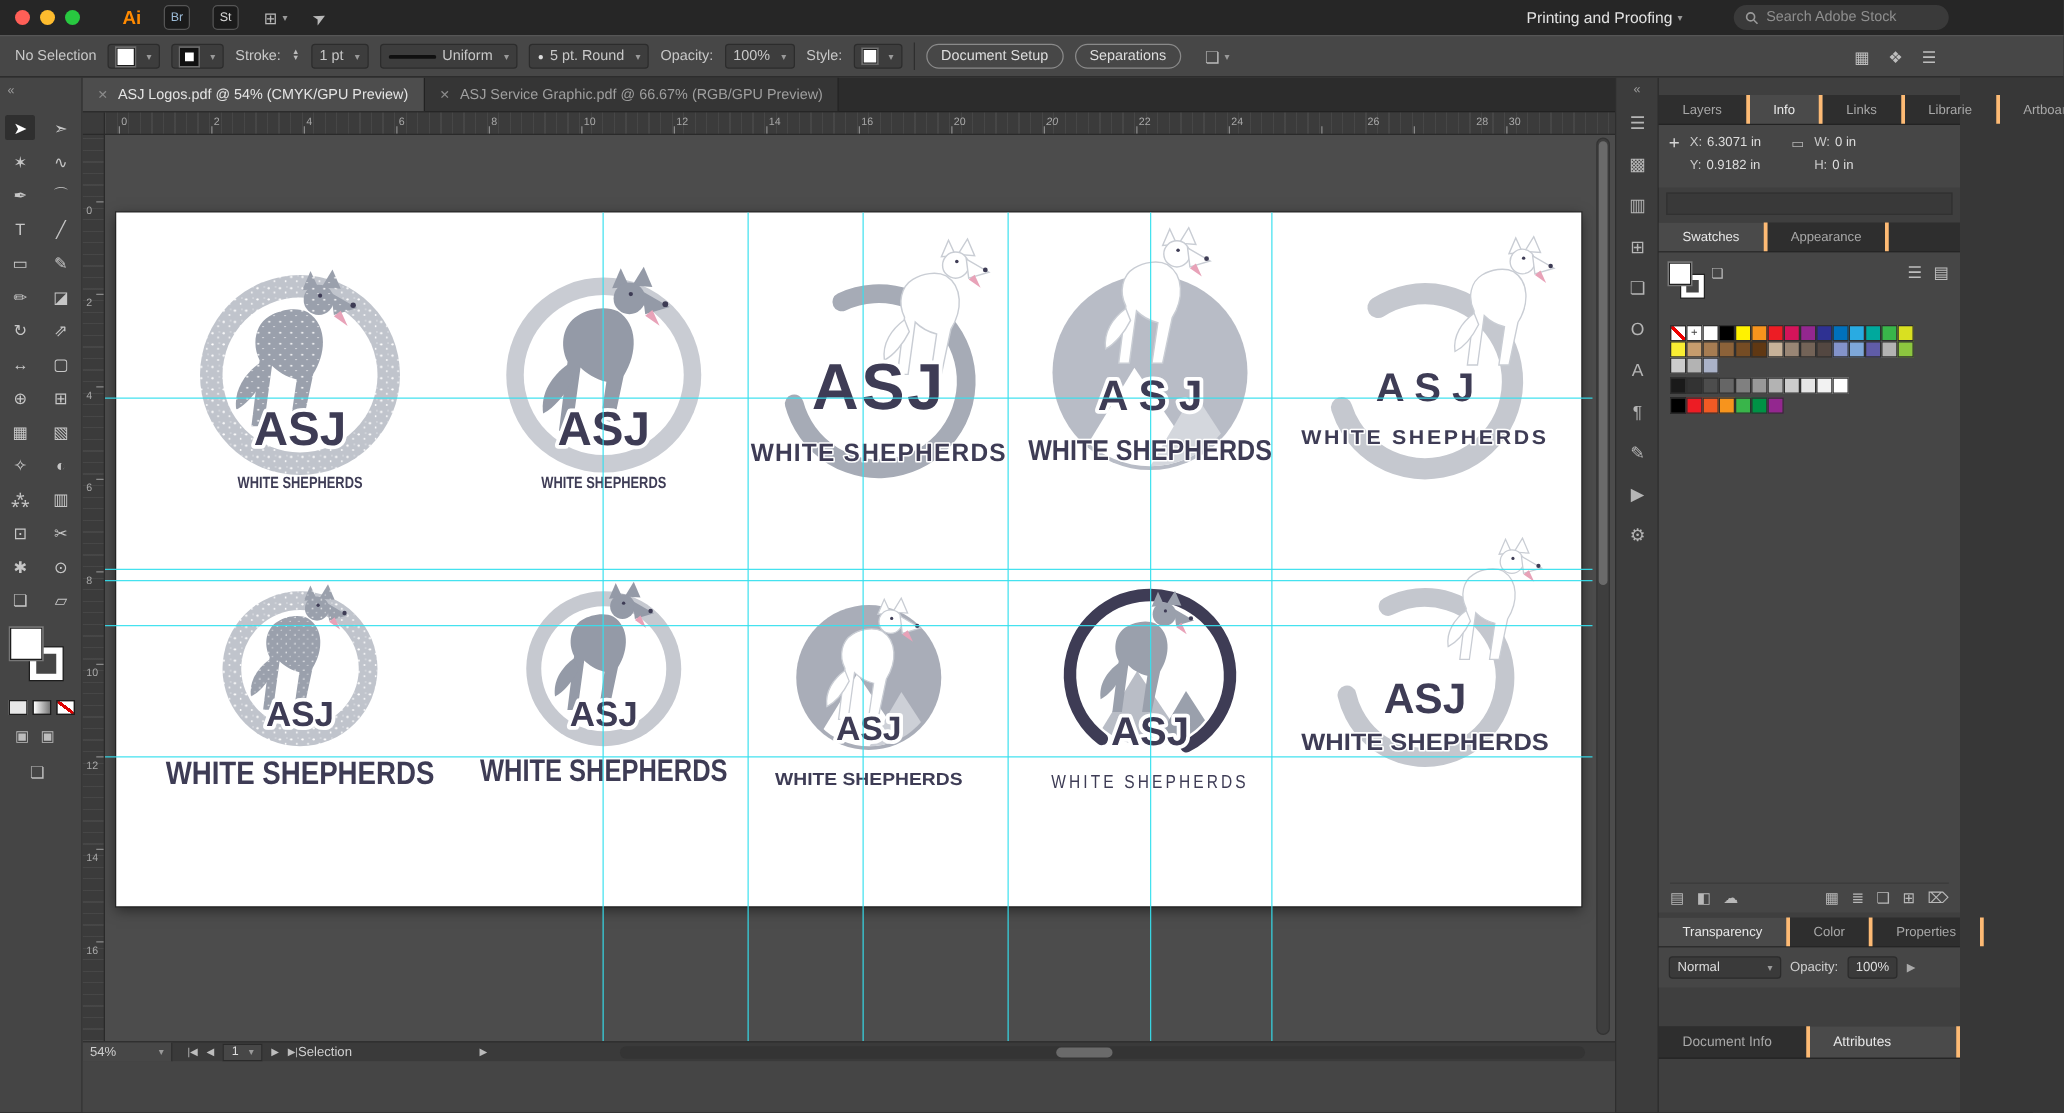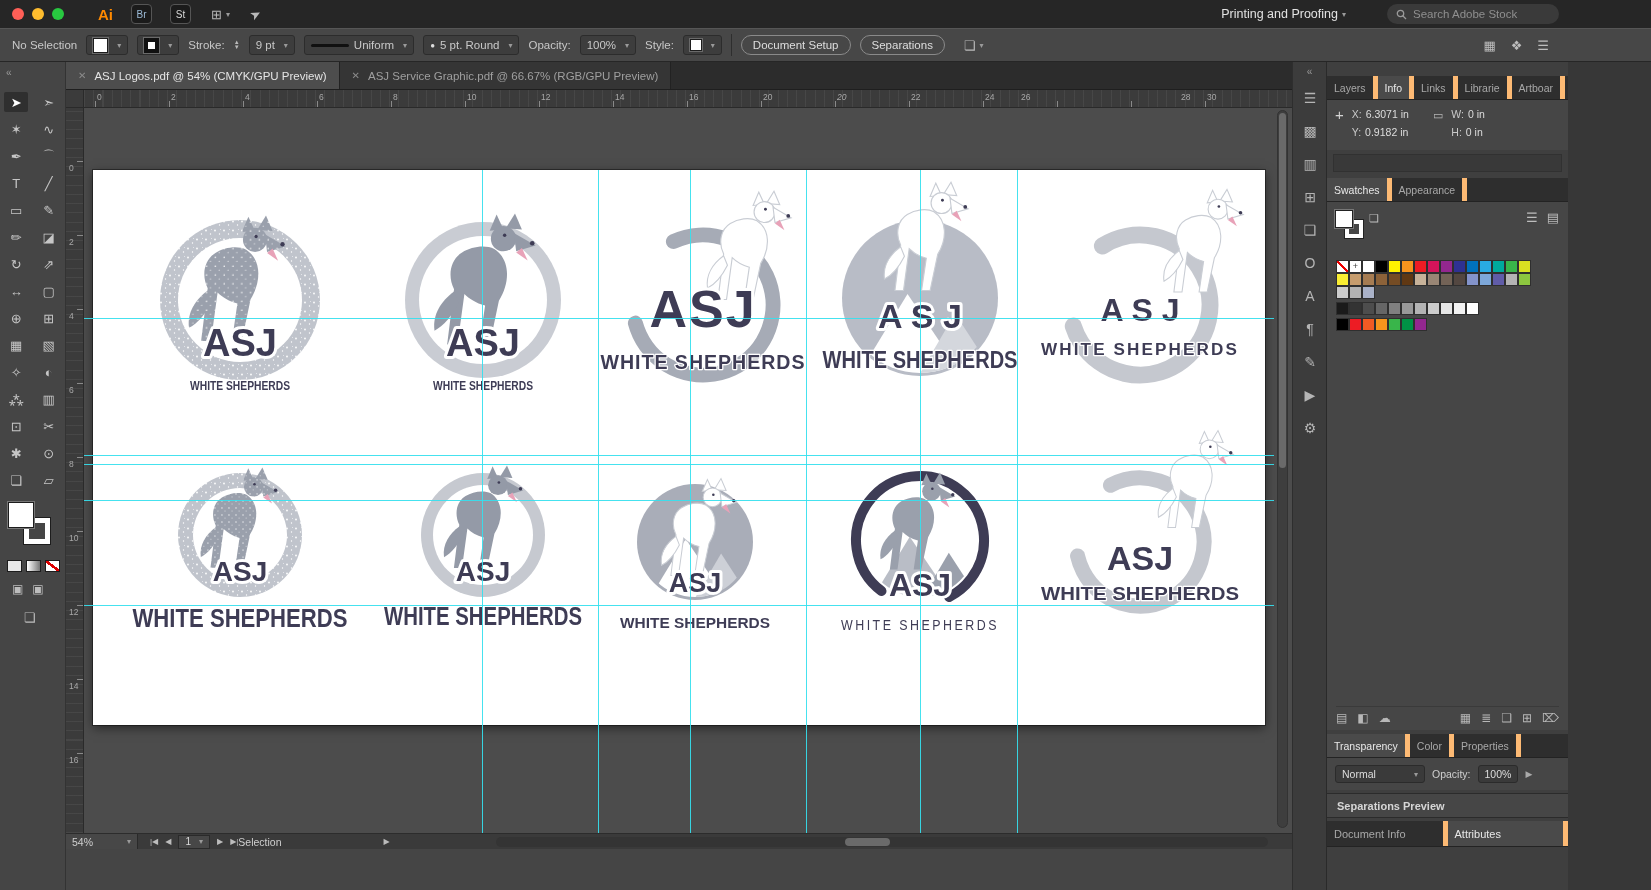--- a/index.html
+++ b/index.html
@@ -72,21 +72,21 @@
 .hscroll{position:absolute;left:430px;right:24px;top:3px;height:10px;background:#343434;border-radius:5px}
 .hthumb{position:absolute;left:349px;width:45px;top:1px;height:8px;background:#6a6a6a;border-radius:4px}
 #docfiller{position:absolute;top:787px;bottom:0;left:0;right:0;background:#454545}
 
 #panel-strip{position:absolute;left:1292px;top:62px;bottom:0;width:34px;background:#3c3c3c;border-left:1px solid #2e2e2e;z-index:10}
 .collapse-r{width:100%;text-align:center;color:#9a9a9a;font-size:10px;padding:4px 0}
 .strip-icon{width:34px;height:33px;display:flex;align-items:center;justify-content:center;color:#b5b5b5;font-size:14px}
 #rightpanel{position:absolute;left:1326px;top:62px;width:242px;bottom:0;background:#3f3f3f;border-left:1px solid #2a2a2a;z-index:10}
 #farfiller{position:absolute;left:1568px;top:62px;right:0;bottom:0;background:#373737;z-index:9}
 .ptabs{position:absolute;left:0;right:0;display:flex;background:#2e2e2e;height:24px;border-bottom:1px solid #232323}
-.ptab{padding:0 7px;font-size:10.5px;color:#a8a8a8;display:flex;align-items:center;border-right:5px solid #fdba74;white-space:nowrap}
+.ptab{padding:0 19px;font-size:10.5px;color:#a8a8a8;display:flex;align-items:center;border-right:3px solid #fdba74;white-space:nowrap}
 .ptab.active{background:#4a4a4a;color:#e8e8e8}
 #panel-tabs{top:14px}
 #info-body{position:absolute;top:38px;left:0;right:0;height:50px;background:#464646;display:flex;padding:8px 8px 0 8px;gap:8px;font-size:10.5px;color:#c9c9c9}
 .crosshair{font-size:15px;color:#d5d5d5;line-height:14px}
 .info-col{display:flex;flex-direction:column;gap:6px}
 .info-col b{font-weight:400;color:#ddd;margin-left:4px}
 .wh-icon{font-size:11px;color:#b5b5b5;line-height:14px;margin-left:16px}
 #info-extra{position:absolute;top:92px;height:18px;left:6px;right:6px;background:#393939;border:1px solid #313131}
 #swatch-tabs{top:116px}
 #swatch-body{position:absolute;top:140px;left:0;right:0;height:528px;background:#464646}
@@ -176,21 +176,21 @@
     <span class="combo">
         <span class="stroke-box"></span>
         <span class="chev">▾</span>
       </span>
     <span>Stroke:</span>
     <span class="stepper">
         <span>▲</span>
         <span>▼</span>
       </span>
     <span class="combo">
-        <span>9 pt</span>
+        <span>1 pt</span>
         <span class="chev">▾</span>
       </span>
     <span class="combo">
         <span class="brushline"></span>
         <span>Uniform</span>
         <span class="chev">▾</span>
       </span>
     <span class="combo">
         <span class="dot">●</span>
         <span>5 pt. Round</span>
@@ -297,21 +297,21 @@
         <span class="rl" style="left: 605px; top: 2px;">16</span>
         <span class="tick-h" style="left: 603px;"></span>
         <span class="rl" style="left: 679px; top: 2px;">20</span>
         <span class="tick-h" style="left: 677px;"></span>
         <span class="rl" style="left: 753px; top: 2px; font-style: italic;">20</span>
         <span class="tick-h" style="left: 751px;"></span>
         <span class="rl" style="left: 827px; top: 2px;">22</span>
         <span class="tick-h" style="left: 825px;"></span>
         <span class="rl" style="left: 901px; top: 2px;">24</span>
         <span class="tick-h" style="left: 899px;"></span>
-        <span class="rl" style="left: 937px; top: 2px;">26</span>
+        <span class="rl" style="left: 1010px; top: 2px;">26</span>
         <span class="tick-h" style="left: 973px;"></span>
         <span class="rl" style="left: 1049px; top: 2px; margin-left: 48px;">28</span>
         <span class="tick-h" style="left: 1047px;"></span>
         <span class="rl" style="left: 1123px; top: 2px;">30</span>
         <span class="tick-h" style="left: 1121px;"></span>
       </div>
     <div id="ruler-v">
         <span class="rl" style="top: 55px; left: 3px;">0</span>
         <span class="tick-v" style="top: 53px;"></span>
         <span class="rl" style="top: 129px; left: 3px;">2</span>
@@ -697,23 +697,20 @@
       </div>
     <div id="transp-body">
       <span class="blend-combo">
           <span>Normal</span>
           <span class="chev">▾</span>
         </span>
       <span>Opacity:</span>
       <span class="op-box">100%</span>
       <span class="arrow-r">▶</span>
     </div>
-    <div id="sep-header">
-        <span>Separations Preview</span>
-      </div>
     <div class="ptabs" id="bottom-tabs">
         <div class="ptab">Document Info</div>
         <div class="ptab active">Attributes</div>
       </div>
   </div>
   <div id="farfiller"></div>
 
 </div>
 
 </body></html>

